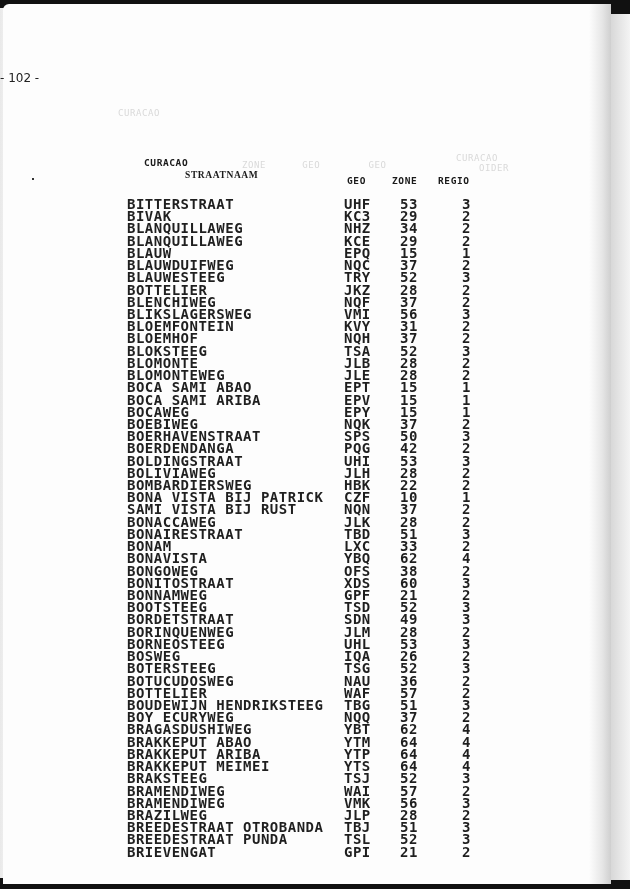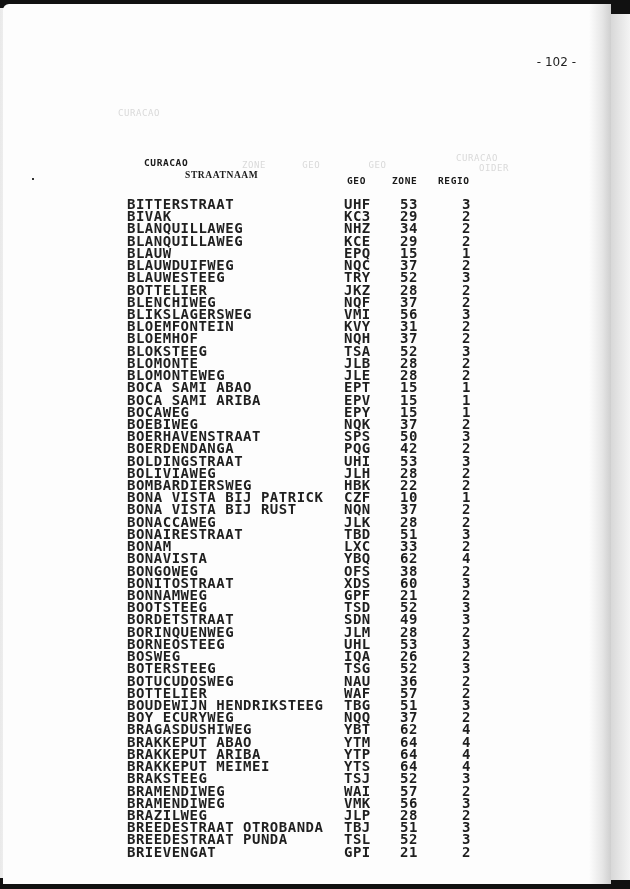--- a/index.html
+++ b/index.html
@@ -17,21 +17,21 @@
   }
   .right-strip {
     position: absolute; left: 611px; top: 14px; width: 19px; height: 866px;
     background: linear-gradient(to right, #d8d8d8, #f4f4f4);
   }
   .left-strip {
     position: absolute; left: 0px; top: 8px; width: 14px; height: 870px;
     background: linear-gradient(to right, #e9e9e9, #fdfdfd);
   }
   .page-number {
-    position: absolute; left: 0; width: 576px; top: 55px; text-align: right;
+    position: absolute; left: 0; width: 576px; top: 71px; text-align: left;
     font-family: "DejaVu Sans", sans-serif; font-size: 12px; color: #222;
   }
   .hdr {
     position: absolute; font-size: 9.5px; font-weight: bold; color: #1a1a1a; letter-spacing: 0.6px;
   }
   .dot { position: absolute; left: 32px; top: 178px; width: 2px; height: 2px; background: #333; }
   .rows { position: absolute; left: 0; top: 196px; width: 630px; }
   .row { position: relative; height: 12.23px; font-size: 14px; font-weight: bold; color: #1f1f1f; letter-spacing: 0.5px; }
   .row span { position: absolute; top: 0; white-space: pre; }
   .c-name { left: 127px; }
@@ -210,21 +210,21 @@
     <span class="c-zone">22</span>
     <span class="c-regio">2</span>
   </div>
     <div class="row">
     <span class="c-name">BONA VISTA BIJ PATRICK</span>
     <span class="c-geo">CZF</span>
     <span class="c-zone">10</span>
     <span class="c-regio">1</span>
   </div>
     <div class="row">
-    <span class="c-name">BONA VISTA BIJ RUST</span>
+    <span class="c-name">SAMI VISTA BIJ RUST</span>
     <span class="c-geo">NQN</span>
     <span class="c-zone">37</span>
     <span class="c-regio">2</span>
   </div>
     <div class="row">
     <span class="c-name">BONACCAWEG</span>
     <span class="c-geo">JLK</span>
     <span class="c-zone">28</span>
     <span class="c-regio">2</span>
   </div>

